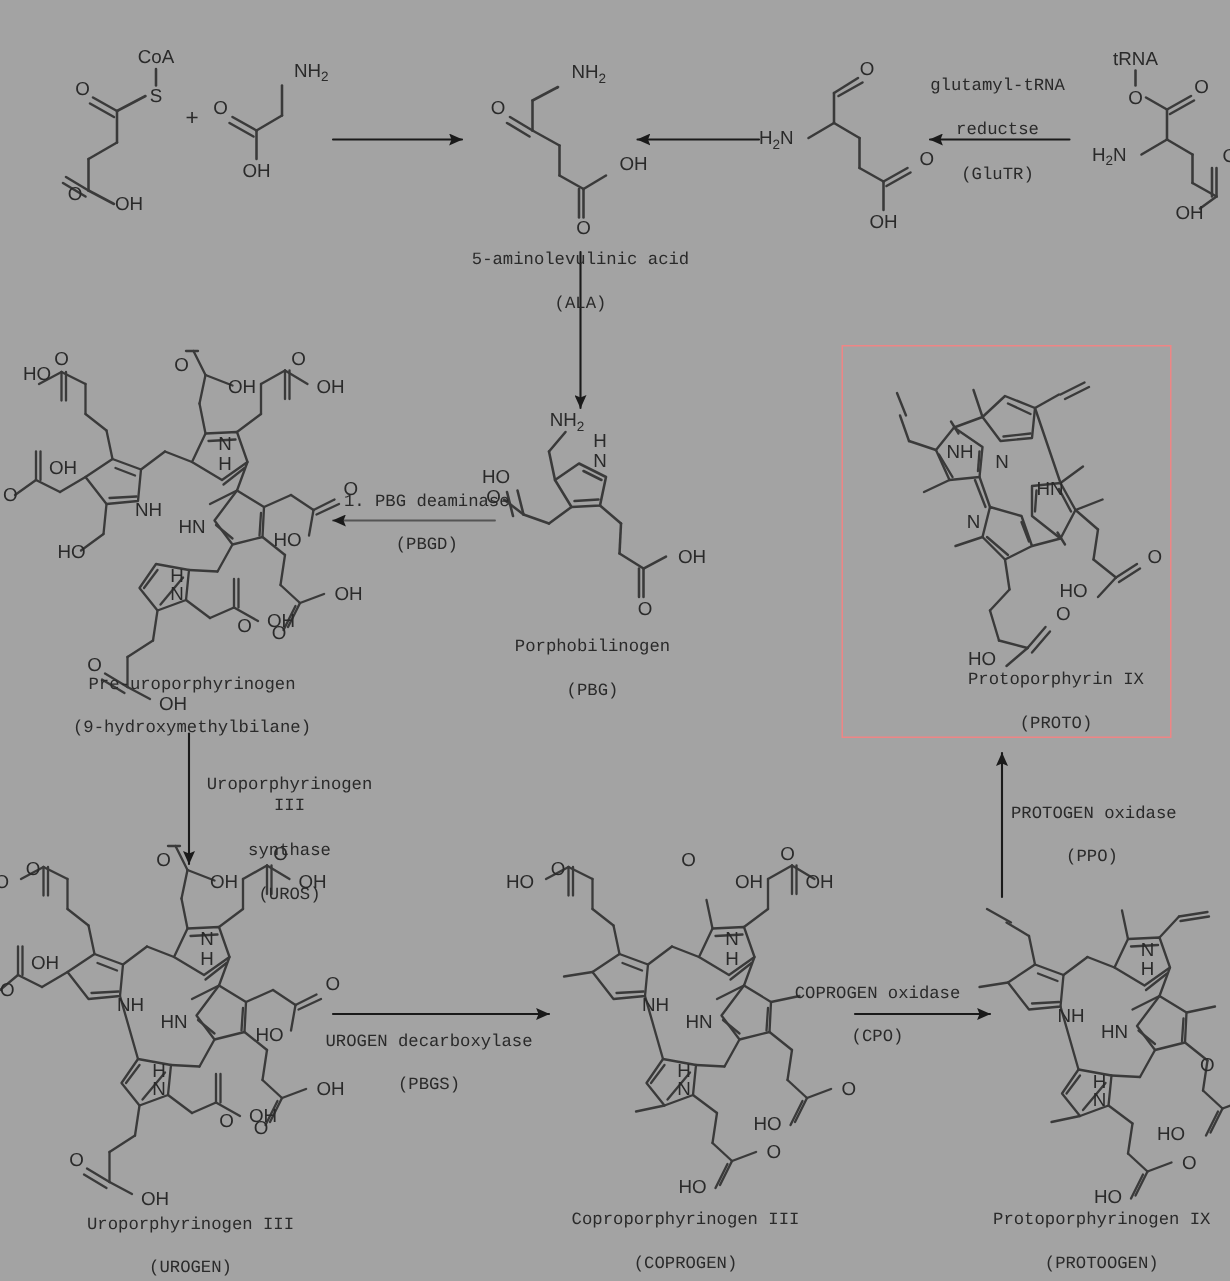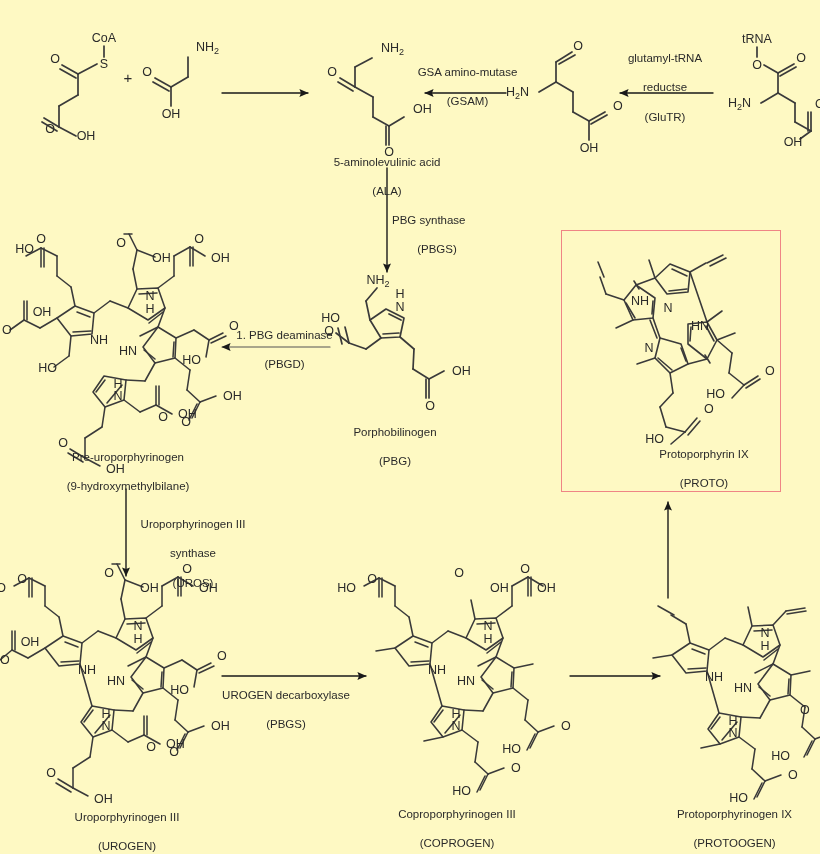--- a/index.html
+++ b/index.html
@@ -13,21 +13,21 @@
   }
   #canvas {
     position: relative;
     width: 820px;
     height: 854px;
     background: #f4f4f4;
     overflow: hidden;
   }
   .lbl {
     position: absolute;
-    font-family: Liberation Sans, sans-serif;
+    font-family: Liberation Mono, monospace;
     font-size: 11.5px;
     color: #2a2a2a;
     text-align: center;
     line-height: 1.28;
     white-space: pre-line;
     user-select: none;
   }
   .lbl.enz { font-size: 11.5px; }
   .lbl.cmp { font-size: 11.5px; }
   svg.layer {
@@ -40,21 +40,21 @@
   .redbox {
     position: absolute;
     border: 1.6px solid #ef8585;
     box-sizing: border-box;
     background: transparent;
   }
 </style>
 </head>
 <body>
 
-<div id="canvas" style="background: #fef9c3;">
+<div id="canvas" style="background: #a3a3a3;">
 
   <svg class="layer" viewBox="0 0 820 854">
     <defs>
       <marker id="arrowhead" markerWidth="9" markerHeight="8" refX="8.6" refY="4" orient="auto" markerUnits="userSpaceOnUse">
         <path d="M0,0 L9,4 L0,8 L1.6,4 Z" fill="#1a1a1a"></path>
       </marker>
       <marker id="arrowheadgray" markerWidth="9" markerHeight="8" refX="8.6" refY="4" orient="auto" markerUnits="userSpaceOnUse">
         <path d="M0,0 L9,4 L0,8 L1.6,4 Z" fill="#1a1a1a"></path>
       </marker>
       <g id="bondsDefault"></g>
@@ -638,55 +638,55 @@
       <text x="790" y="760" text-anchor="end">HO</text>
       <text x="788" y="779" text-anchor="start">O</text>
       <text x="748" y="802" text-anchor="end">HO</text>
 
     </g>
   </svg>
 
   <div class="redbox" style="left: 561px; top: 230px; width: 220px; height: 262px; border-color: rgb(239, 133, 133);"></div>
 
 
-  <div class="lbl enz" style="left:405px; top:50px; width:125px;">
-    <div>GSA amino-mutase</div>
-    <div>(GSAM)</div>
-  </div>
 
   <div class="lbl enz" style="left:610px; top:36px; width:110px;">
     <div>glutamyl-tRNA</div>
     <div>reductse</div>
     <div>(GluTR)</div>
   </div>
 
-  <div class="lbl enz" style="left:392px; top:198px; width:110px; text-align:left;">
-    <div>PBG synthase</div>
-    <div style="text-align:center; width:90px;">(PBGS)</div>
-  </div>
 
   <div class="lbl enz" style="left:222px; top:313px; width:125px;">
     <div>1. PBG deaminase</div>
     <div>(PBGD)</div>
   </div>
 
   <div class="lbl enz" style="left:133px; top:502px; width:120px;">
     <div>Uroporphyrinogen III</div>
     <div>synthase</div>
     <div>(UROS)</div>
   </div>
 
   <div class="lbl enz" style="left:216px; top:673px; width:140px;text-align:center;">
     <div>UROGEN decarboxylase</div>
     <div>(PBGS)</div>
   </div>
 
-
-
-  <div class="lbl cmp" style="left:312px; top:140px; width:150px;">
+  <div class="lbl enz" style="left:525px; top:641px; width:120px;">
+    <div>COPROGEN oxidase</div>
+    <div>(CPO)</div>
+  </div>
+
+  <div class="lbl enz" style="left:674px; top:521px; width:120px; text-align:left;">
+    <div>PROTOGEN oxidase</div>
+    <div style="text-align:center; width:108px;">(PPO)</div>
+  </div>
+
+  <div class="lbl cmp" style="left:312px; top:152px; width:150px;">
     <div>5-aminolevulinic acid</div>
     <div>(ALA)</div>
   </div>
 
   <div class="lbl cmp" style="left:330px; top:410px; width:130px;">
     <div>Porphobilinogen</div>
     <div>(PBG)</div>
   </div>
 
   <div class="lbl cmp" style="left:38px; top:435px; width:180px;">

